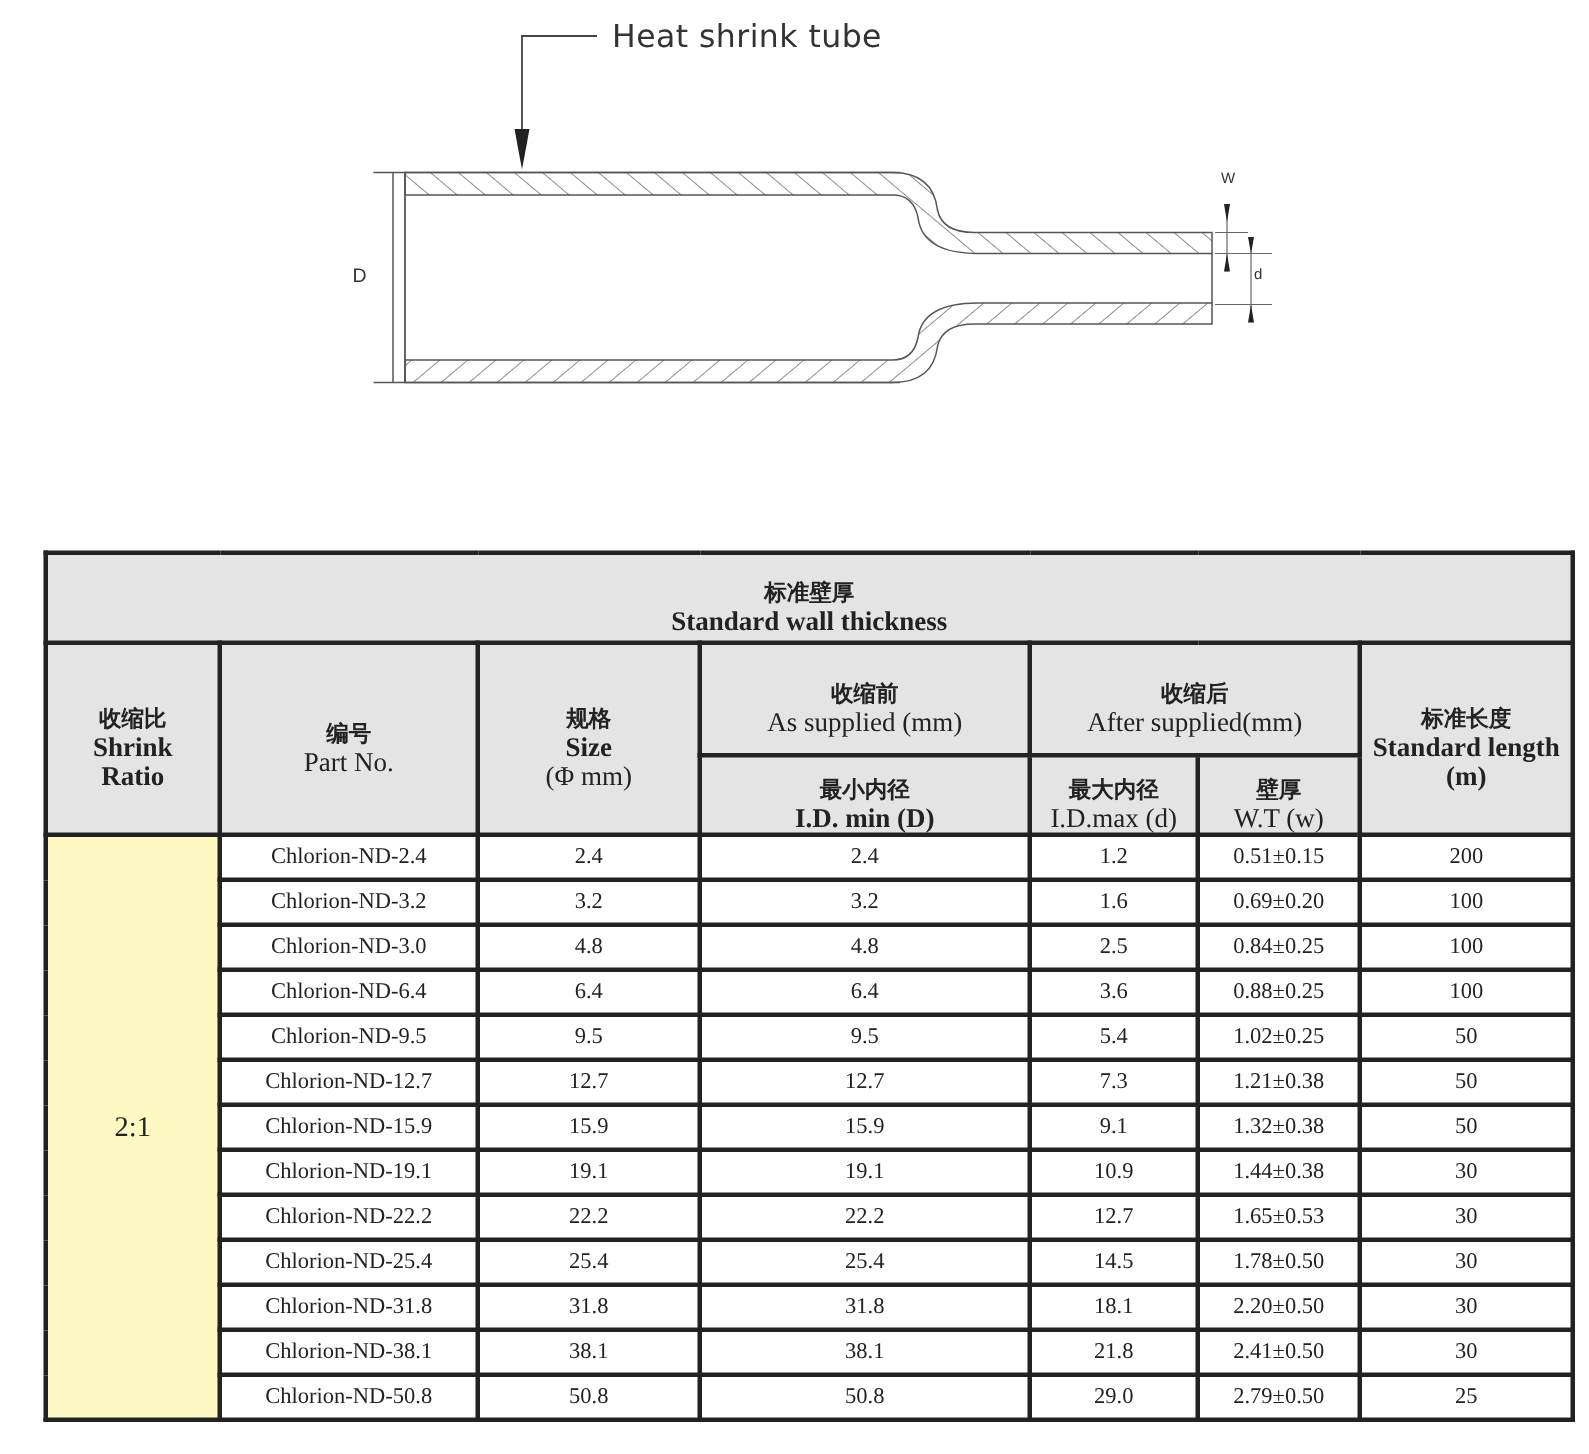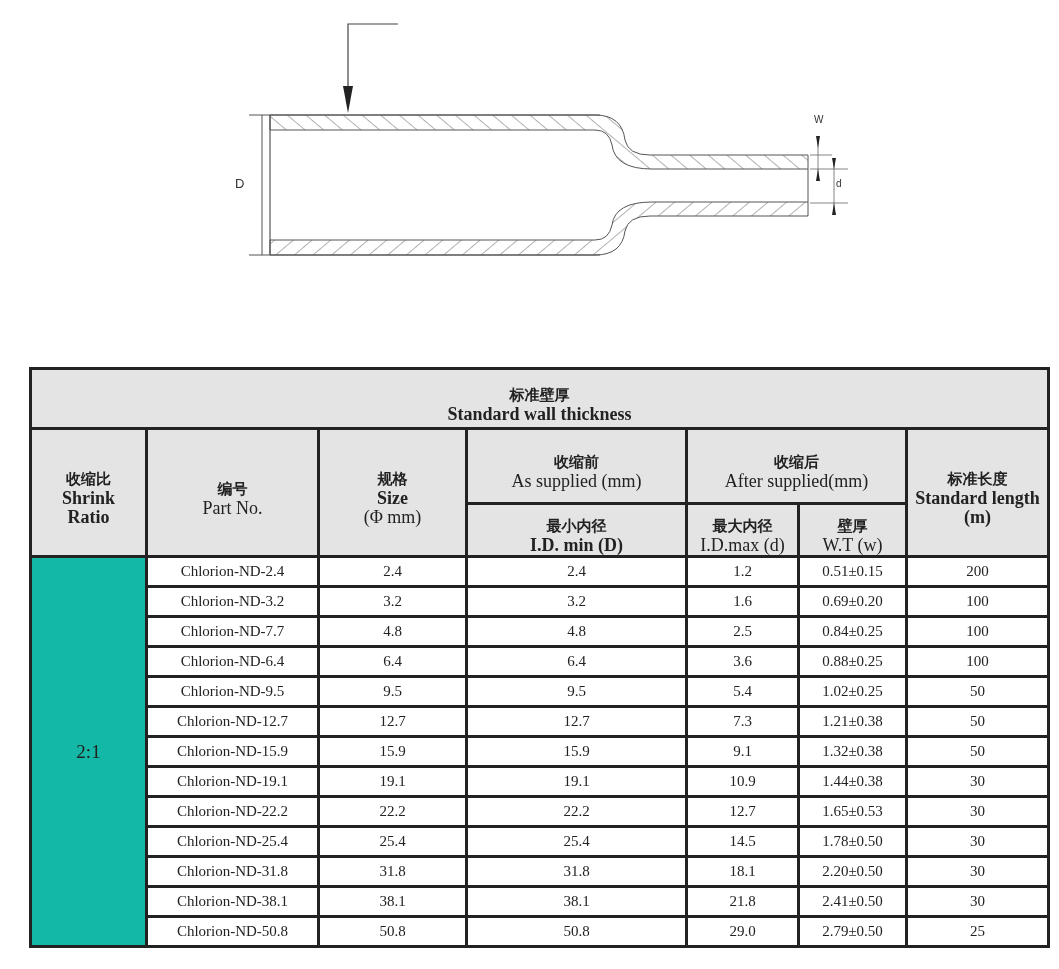--- a/index.html
+++ b/index.html
@@ -15,21 +15,21 @@
   table.spec { position:absolute; left:29px; top:367px; width:1018px; border-collapse:collapse; table-layout:fixed; }
   table.spec td, table.spec th { border:3px solid #222; text-align:center; vertical-align:middle; padding:0; font-weight:normal; }
   table.spec { border:2px solid #555; }
   .hd { background:#e4e4e4; }
   .zh { display:block; font-family:"DejaVu Sans", sans-serif; font-weight:bold; font-size:15px; line-height:19px; color:#222;margin-top:12px; }
   .en { display:block; font-family:"Liberation Serif", serif; font-weight:bold; font-size:18px; line-height:19px; color:#222; }
   .title-row td { height:57px; border-bottom:3px solid #222; }
   .h1 td { height:72px; }
   .h2 td { height:45px; }
   .data td { height:27px; font-size:15px; font-family:"Liberation Serif", serif; color:#222; }
-  .ratio { font-size:19px !important; background:#14b8a6; }
+  .ratio { font-size:19px !important; background:#fef9c3; }
 </style>
 </head>
 <body>
 
 <div class="diagram">
   <svg width="1059" height="300" viewBox="0 0 1059 300">
     <defs>
       <pattern id="hatch" patternUnits="userSpaceOnUse" width="12" height="12" patternTransform="rotate(-50)">
         <line x1="0" y1="0" x2="0" y2="12" stroke="#666" stroke-width="1"></line>
       </pattern>
@@ -55,20 +55,21 @@
     <line x1="810" y1="169" x2="848" y2="169" stroke="#666" stroke-width="0.8"></line>
     <line x1="818" y1="140" x2="818" y2="181" stroke="#666" stroke-width="0.8"></line>
     <polygon points="816,136 820,136 818,148" fill="#222"></polygon>
     <polygon points="816,181 820,181 818,169" fill="#222"></polygon>
 
     <line x1="810" y1="203" x2="848" y2="203" stroke="#666" stroke-width="0.8"></line>
     <line x1="834" y1="158" x2="834" y2="215" stroke="#666" stroke-width="0.8"></line>
     <polygon points="832,158 836,158 834,169" fill="#222"></polygon>
     <polygon points="832,215 836,215 834,203" fill="#222"></polygon>
   </svg>
+  <div class="callout">Heat shrink tube</div>
   <div class="lbl lbl-D">D</div>
   <div class="lbl lbl-W">W</div>
   <div class="lbl lbl-d">d</div>
 </div>
 
 <table class="spec">
   <colgroup>
     <col style="width:116px">
       <col style="width:172px">
       <col style="width:148px">
@@ -140,21 +141,21 @@
       </tr>
       <tr class="data">
         <td>Chlorion-ND-3.2</td>
         <td>3.2</td>
         <td>3.2</td>
         <td>1.6</td>
         <td>0.69±0.20</td>
         <td>100</td>
       </tr>
       <tr class="data">
-        <td>Chlorion-ND-7.7</td>
+        <td>Chlorion-ND-3.0</td>
         <td>4.8</td>
         <td>4.8</td>
         <td>2.5</td>
         <td>0.84±0.25</td>
         <td>100</td>
       </tr>
       <tr class="data">
         <td>Chlorion-ND-6.4</td>
         <td>6.4</td>
         <td>6.4</td>

